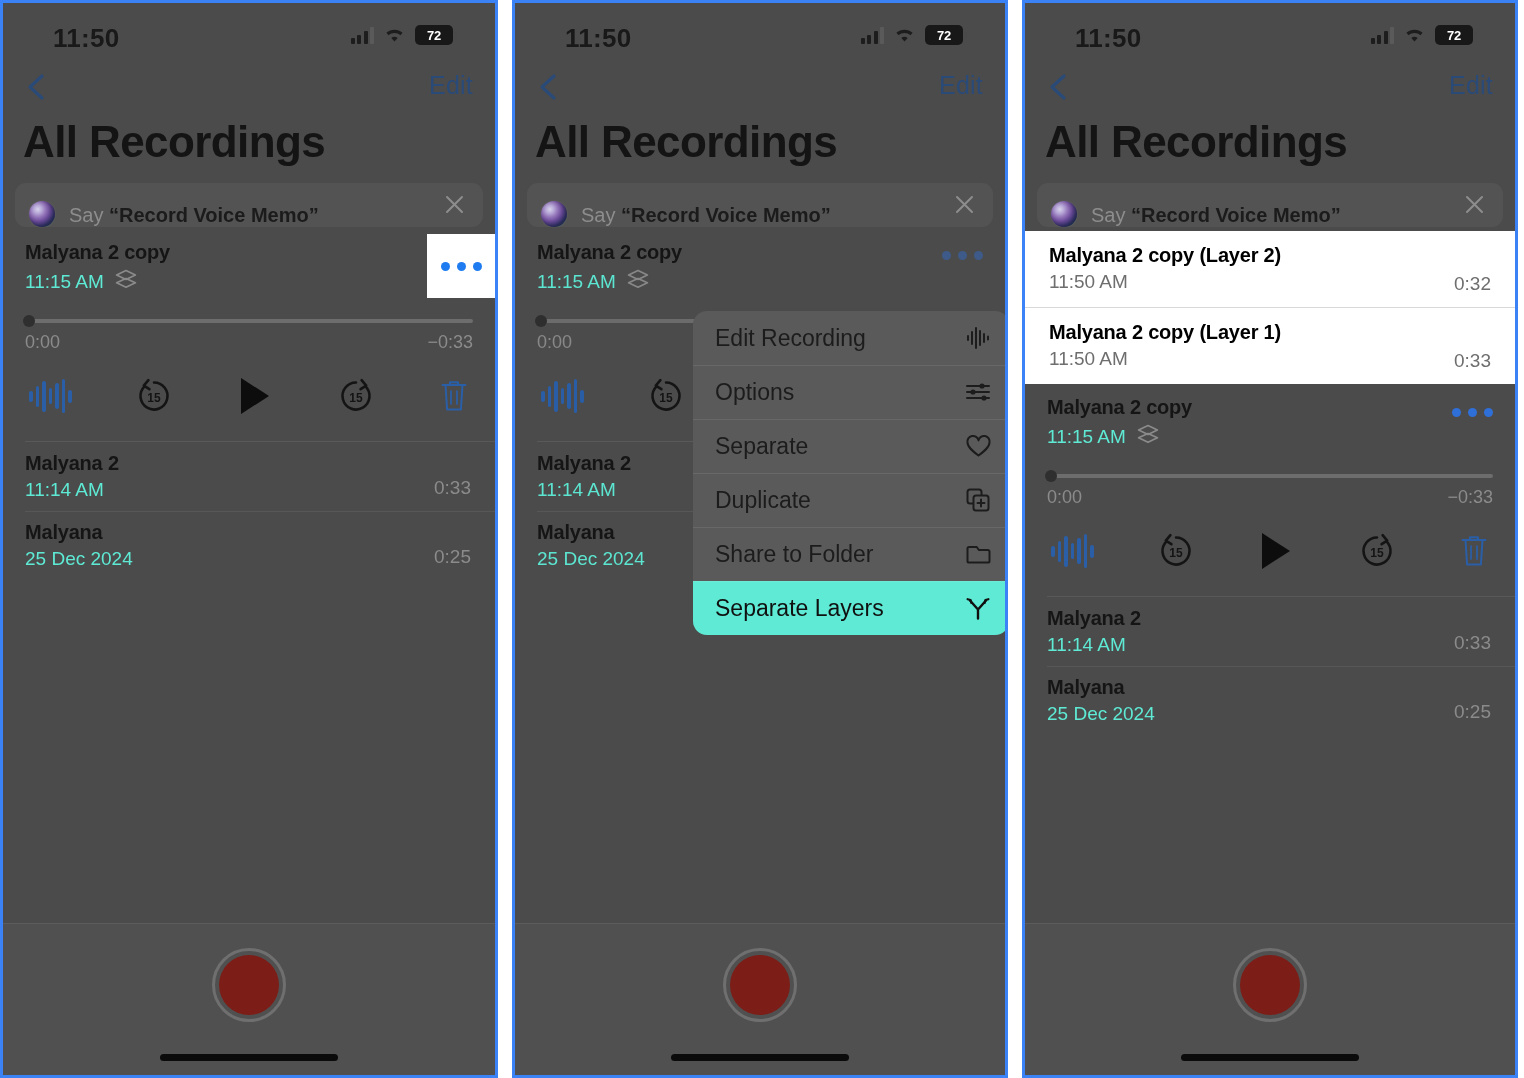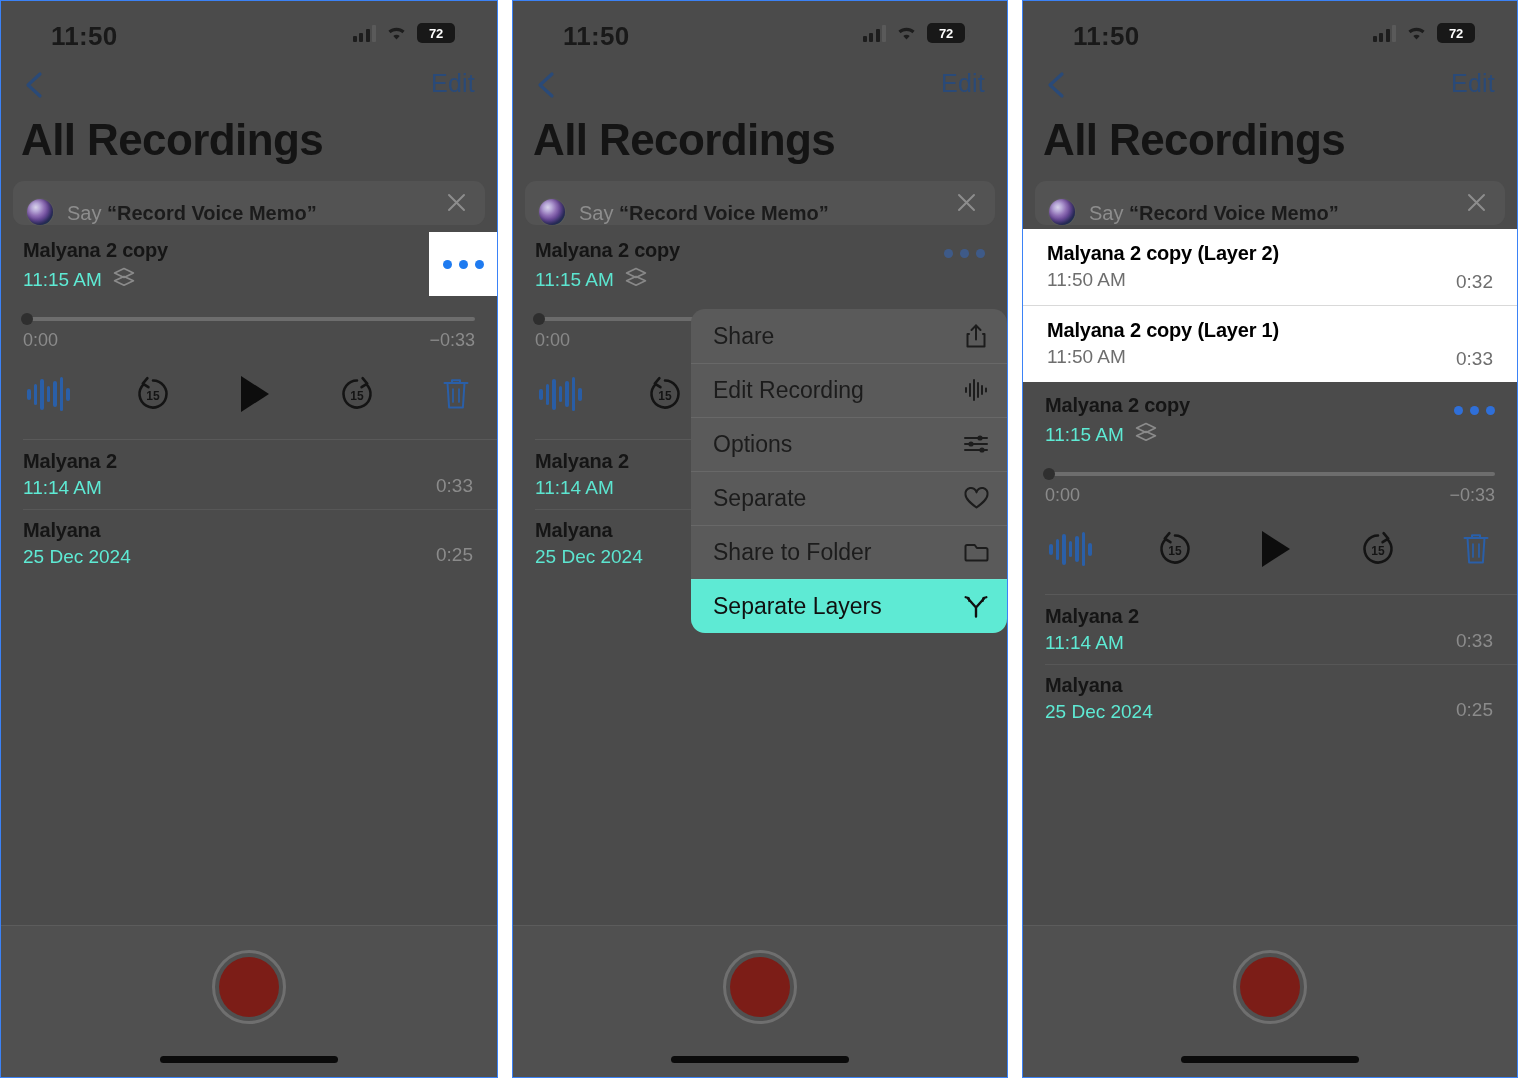--- a/index.html
+++ b/index.html
@@ -9,21 +9,21 @@
     font-family: "Liberation Sans", sans-serif;
     overflow: hidden;
   }
   .sheet { position: relative; width: 1524px; height: 1078px; display: flex; }
 
   .panel {
     position: relative;
     height: 1078px;
     background: #4b4b4b;
     overflow: hidden;
-    border: 1px solid #3b82f6;
+    border: 3px solid #3b82f6;
   }
   .p1 { width: 498px; }
   .gap { width: 14px; height: 1078px; background: #ffffff; }
   .p2 { width: 496px; }
   .p3 { width: 496px; }
 
   
   .statusbar {
     height: 62px; position: relative;
   }
@@ -449,30 +449,20 @@
 
       <div class="row">
         <div class="rtitle">Malyana</div>
         <div class="rsub">
           <span>25 Dec 2024</span>
         </div>
       </div>
     </div>
 
     <div class="ctxmenu">
-      <div class="mi">
-        <span>Share</span>
-        <span class="mic">
-          <svg width="24" height="26" viewBox="0 0 24 26">
-              <path d="M12 2.5v14" stroke="#1c1c1c" stroke-width="2" stroke-linecap="round"></path>
-              <path d="M7.5 7L12 2.5 16.5 7" stroke="#1c1c1c" stroke-width="2" fill="none" stroke-linecap="round" stroke-linejoin="round"></path>
-              <path d="M5 11H3.5v12.5h17V11H19" stroke="#1c1c1c" stroke-width="2" fill="none" stroke-linecap="round" stroke-linejoin="round"></path>
-            </svg>
-        </span>
-      </div>
       <div class="mi">
         <span>Edit Recording</span>
         <span class="mic">
           <svg width="26" height="26" viewBox="0 0 26 26">
               <g stroke="#1c1c1c" stroke-width="2" stroke-linecap="round">
                 <path d="M3 11v4M7 7v12M11 3v20M15 6v14M19 9v8M23 11.5v3"></path>
               </g>
             </svg>
         </span>
       </div>
@@ -493,20 +483,30 @@
       </div>
       <div class="mi">
         <span>Separate</span>
         <span class="mic">
           <svg width="27" height="24" viewBox="0 0 27 24">
               <path d="M13.5 21.5C8 17.4 2.5 13.3 2.5 8.6A5.6 5.6 0 0 1 13.5 6.4 5.6 5.6 0 0 1 24.5 8.6c0 4.7-5.5 8.8-11 12.9z" fill="none" stroke="#1c1c1c" stroke-width="2" stroke-linejoin="round"></path>
             </svg>
         </span>
       </div>
       <div class="mi">
+        <span>Duplicate</span>
+        <span class="mic">
+          <svg width="26" height="26" viewBox="0 0 26 26">
+              <rect x="2.5" y="2.5" width="14" height="14" rx="2.5" fill="none" stroke="#1c1c1c" stroke-width="2"></rect>
+              <rect x="8.5" y="8.5" width="15" height="15" rx="2.5" fill="#5a5a5a" stroke="#1c1c1c" stroke-width="2"></rect>
+              <path d="M16 12.5v7M12.5 16h7" stroke="#1c1c1c" stroke-width="2" stroke-linecap="round"></path>
+            </svg>
+        </span>
+      </div>
+      <div class="mi">
         <span>Share to Folder</span>
         <span class="mic">
           <svg width="27" height="22" viewBox="0 0 27 22">
               <path d="M2.5 6.5V18a1.6 1.6 0 0 0 1.6 1.6h18.8A1.6 1.6 0 0 0 24.5 18V8.6a1.6 1.6 0 0 0-1.6-1.6h-9L11.7 4H4.1A1.6 1.6 0 0 0 2.5 5.6z" fill="none" stroke="#1c1c1c" stroke-width="2" stroke-linejoin="round"></path>
             </svg>
         </span>
       </div>
       <div class="mi hl">
         <span>Separate Layers</span>
         <span class="mic">

